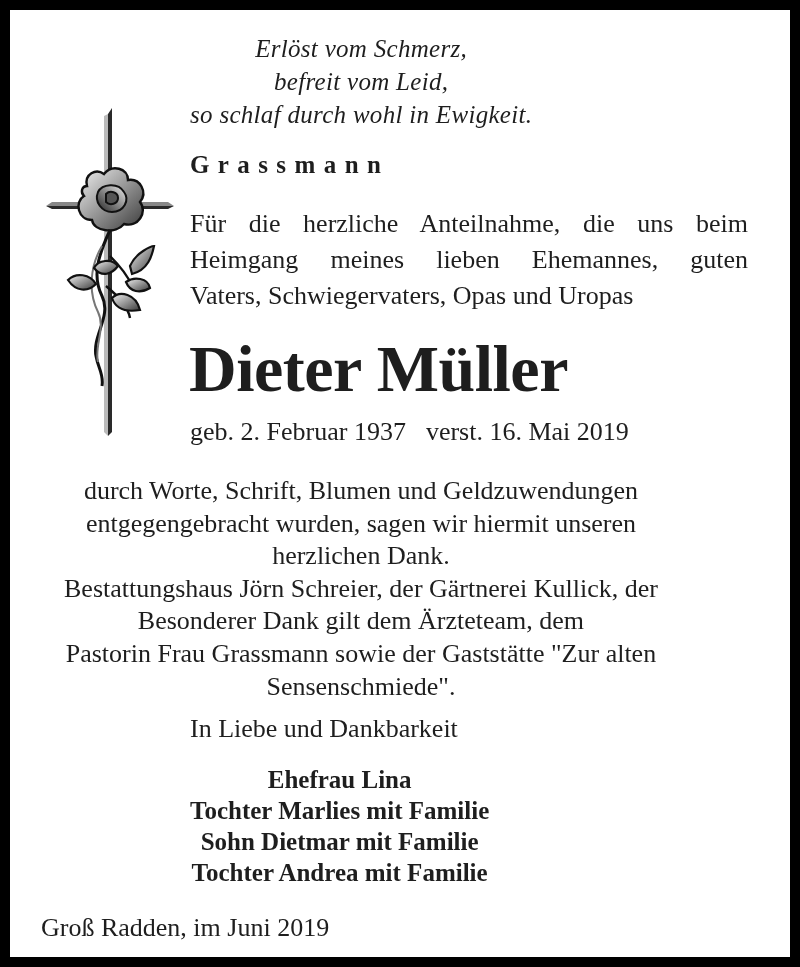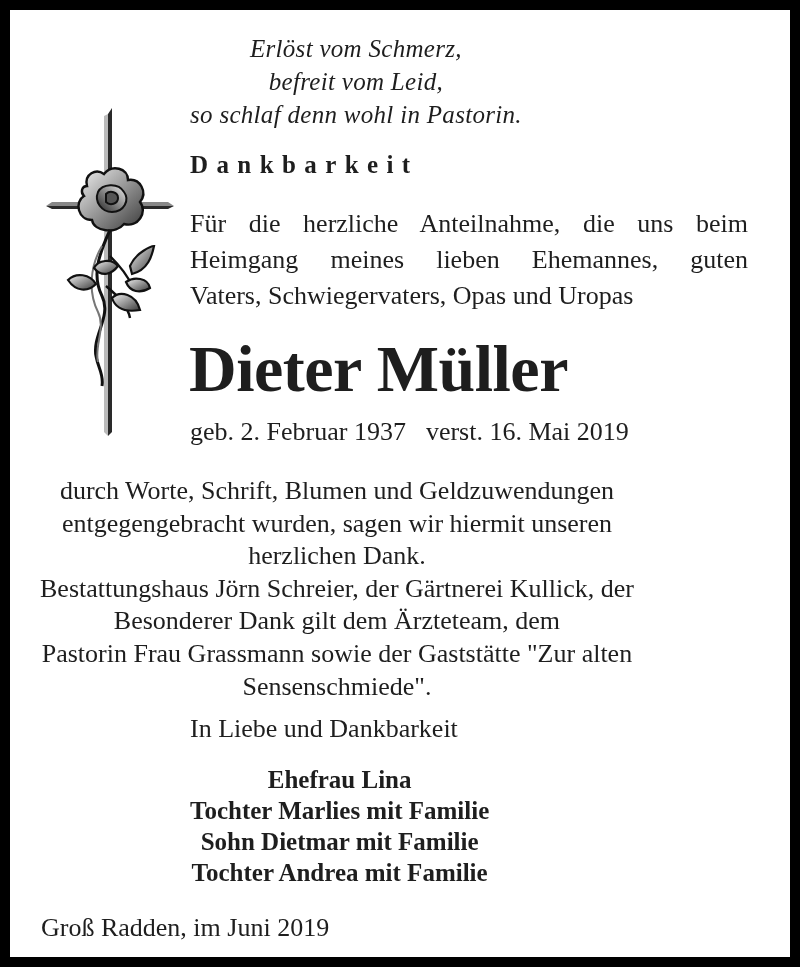--- a/index.html
+++ b/index.html
@@ -79,21 +79,21 @@
       line-height: 34px;
     }
     .dates span + span { margin-left: 20px; }
 
     .body-text {
       left: 30px;
       top: 465px;
       font-size: 26px;
       line-height: 32.6px;
     }
-    .body-text div { height: 32.6px; }
+    .body-text div { height: 32.6px; margin-left: 24px; }
 
     .closing {
       left: 180px;
       top: 702px;
       font-size: 26px;
       line-height: 34px;
     }
 
     .family {
       left: 180px;
@@ -112,21 +112,21 @@
     }
   </style>
 </head>
 <body>
 
 <div class="card">
 
   <div class="abs poem">
     <div>Erlöst vom Schmerz,</div>
     <div>befreit vom Leid,</div>
-    <div>so schlaf denn wohl in Pastorin.</div>
+    <div>so schlaf durch wohl in Ewigkeit.</div>
   </div>
 
   <div class="abs cross">
     <svg width="150" height="330" viewBox="0 0 150 330" xmlns="http://www.w3.org/2000/svg">
       <defs>
         <linearGradient id="g1" x1="0" y1="0" x2="1" y2="1">
           <stop offset="0" stop-color="#f2f2f2"></stop>
           <stop offset="1" stop-color="#3a3a3a"></stop>
         </linearGradient>
         <linearGradient id="g2" x1="1" y1="0" x2="0" y2="1">
@@ -157,21 +157,21 @@
       <g stroke="#111" stroke-width="2.2" fill="url(#g1)">
         <path d="M98 160 C104 146 120 140 122 140 C120 150 116 164 100 168 Z"></path>
         <path d="M62 162 C66 154 80 152 86 160 C80 168 70 172 62 162 Z"></path>
         <path d="M36 174 C44 166 58 168 64 178 C56 186 44 186 36 174 Z"></path>
         <path d="M94 176 C102 170 116 172 118 182 C108 188 98 186 94 176 Z"></path>
         <path d="M80 192 C88 184 104 188 108 204 C96 206 84 204 80 192 Z"></path>
       </g>
     </svg>
   </div>
 
-  <div class="abs heading">Dankbarkeit</div>
+  <div class="abs heading">Grassmann</div>
 
   <div class="abs intro">
     <div>Für die herzliche Anteilnahme, die uns beim</div>
     <div>Heimgang meines lieben Ehemannes, guten</div>
     <div class="last">Vaters, Schwiegervaters, Opas und Uropas</div>
   </div>
 
   <div class="abs name">Dieter Müller</div>
 
   <div class="abs dates">

